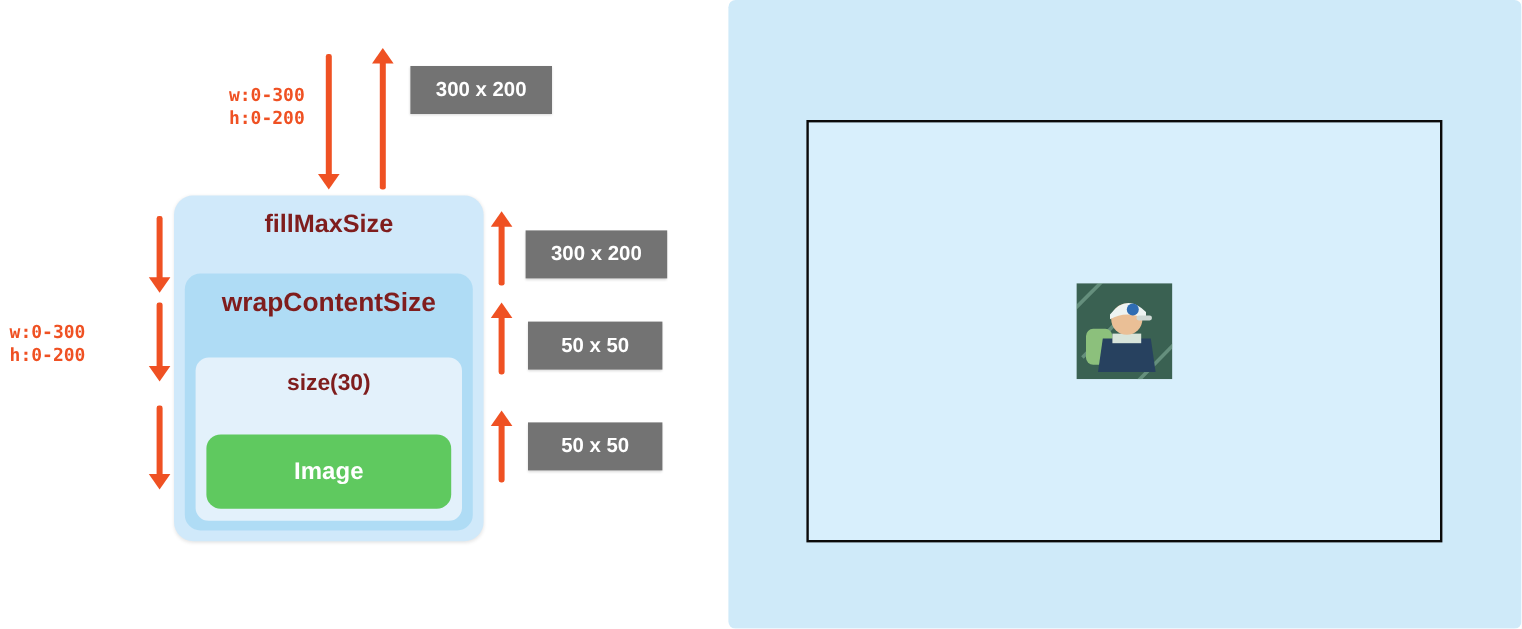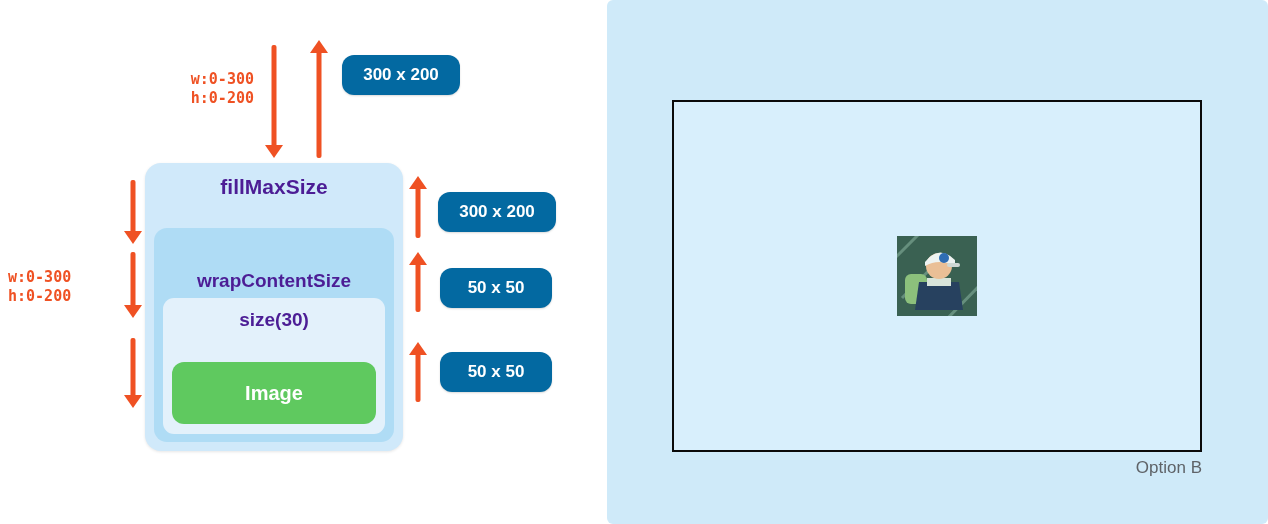--- a/index.html
+++ b/index.html
@@ -32,24 +32,24 @@
     background: #e3f1fb; border-radius: 11px;
   }
   .box-image {
     left: 172px; top: 362px; width: 204px; height: 62px;
     background: #5fc95f; border-radius: 12px;
     display: flex; align-items: center; justify-content: center;
   }
 
   .box-label {
     display: block; text-align: center;
-    font-weight: bold; color: #4c1d95;
+    font-weight: bold; color: #7f1d1d;
   }
   .box-fill  .box-label { font-size: 21px; padding-top: 12px; }
-  .box-wrap  .box-label { font-size: 19px; padding-top: 11px; margin-top: 31px; }
+  .box-wrap  .box-label { font-size: 22px; padding-top: 11px; }
   .box-size  .box-label { font-size: 19px; padding-top: 11px; }
   .box-image .box-label { font-size: 20px; color: #ffffff; padding-top: 0; }
 
   
   .constraint {
     position: absolute;
     font-family: "DejaVu Sans Mono", monospace;
     font-weight: bold;
     font-size: 15px;
     line-height: 19px;
@@ -84,22 +84,22 @@
   .a-left-1   { left: 124px; top: 180px; height: 64px; }
   .a-left-2   { left: 124px; top: 252px; height: 66px; }
   .a-left-3   { left: 124px; top: 338px; height: 70px; }
   .a-right-1  { left: 409px; top: 176px; height: 62px; }
   .a-right-2  { left: 409px; top: 252px; height: 60px; }
   .a-right-3  { left: 409px; top: 342px; height: 60px; }
 
   
   .badge {
     position: absolute;
-    background: #0369a1;
-    border-radius: 12px;
+    background: #737373;
+    border-radius: 0;
     color: #ffffff;
     font-weight: bold;
     font-size: 17px;
     display: flex; align-items: center; justify-content: center;
     box-shadow: 0 1px 2px rgba(0,0,0,0.15);
   }
   .b-top    { left: 342px; top: 55px;  width: 118px; height: 40px; }
   .b-right1 { left: 438px; top: 192px; width: 118px; height: 40px; }
   .b-right2 { left: 440px; top: 268px; width: 112px; height: 40px; }
   .b-right3 { left: 440px; top: 352px; width: 112px; height: 40px; }
@@ -211,16 +211,15 @@
         </g>
         <rect x="8" y="38" width="22" height="30" rx="6" fill="#8cc07c"></rect>
         <path d="M22 46 L62 46 L66 74 L18 74 Z" fill="#27415f"></path>
         <rect x="30" y="42" width="24" height="8" fill="#d8e4da"></rect>
         <circle cx="42" cy="30" r="13" fill="#eabf96"></circle>
         <path d="M28 26 Q42 8 58 24 L58 30 Q42 22 28 30 Z" fill="#eef3f1"></path>
         <circle cx="47" cy="22" r="5" fill="#2f6db3"></circle>
         <rect x="50" y="27" width="13" height="4" rx="2" fill="#cfd8d4"></rect>
       </svg>
     </div>
-    <div class="preview-caption">Option B</div>
   </div>
 
 </div>
 
 </body></html>

